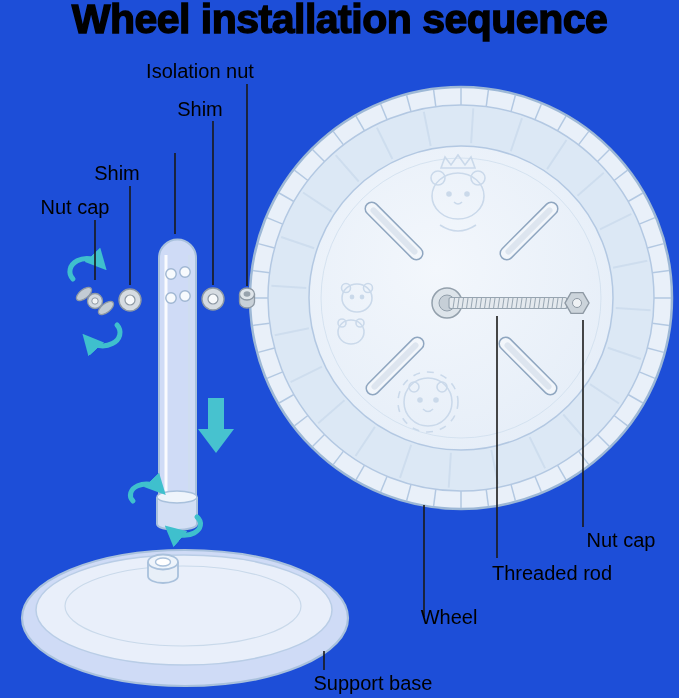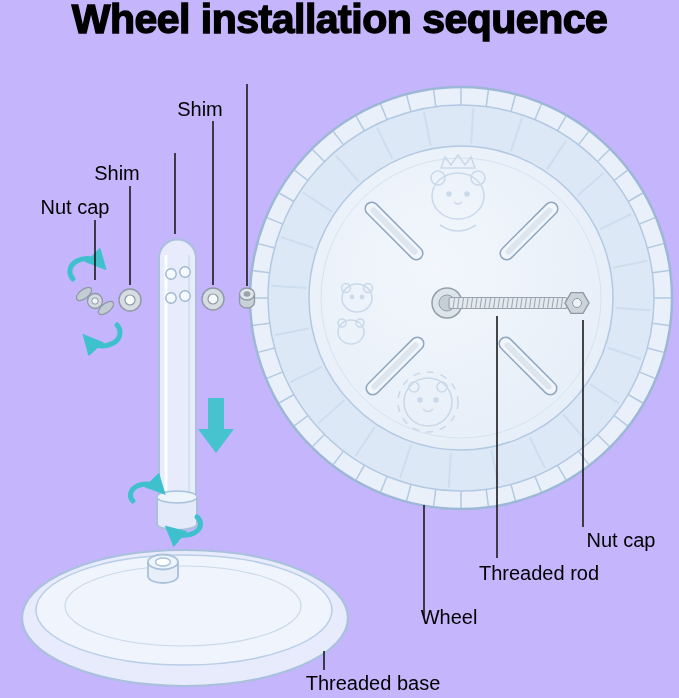--- a/index.html
+++ b/index.html
@@ -1,17 +1,17 @@
 <!DOCTYPE html>
 <html><head>
 <meta charset="utf-8">
 <style>
   html,body{margin:0;padding:0;background:#ffffff;}
   .canvas{
-    position:relative;width:679px;height:698px;background:#c4b5fd;overflow:hidden;
+    position:relative;width:679px;height:698px;background:#1d4ed8;overflow:hidden;
     font-family:"Liberation Sans",sans-serif;
     text-align:center;
   }
   .canvas svg{position:absolute;left:0;top:0;}
   .title{
     position:absolute;top:-4px;left:50%;transform:translateX(-50%);
     margin:0;font-size:41px;font-weight:bold;letter-spacing:-0.5px;color:#000;
     -webkit-text-stroke:1.4px #000;white-space:nowrap;
   }
   .label{
@@ -267,20 +267,21 @@
       <line x1="130" y1="186" x2="130" y2="285"></line>
       <line x1="95" y1="220" x2="95" y2="280"></line>
       <line x1="583" y1="320" x2="583" y2="527"></line>
       <line x1="497" y1="316" x2="497" y2="558"></line>
       <line x1="424" y1="505" x2="424" y2="617"></line>
       <line x1="324" y1="651" x2="324" y2="670"></line>
     </g>
   </svg>
 
   <h1 class="title">Wheel installation sequence</h1>
+  <div class="label" style="left:200px;top:60px">Isolation nut</div>
   <div class="label" style="left:200px;top:98px">Shim</div>
   <div class="label" style="left:117px;top:162px">Shim</div>
   <div class="label" style="left:75px;top:196px">Nut cap</div>
   <div class="label" style="left:621px;top:529px">Nut cap</div>
-  <div class="label" style="left:539px;top:562px">Threaded rod</div>
+  <div class="label" style="left:552px;top:562px">Threaded rod</div>
   <div class="label" style="left:449px;top:606px">Wheel</div>
-  <div class="label" style="left:373px;top:672px">Threaded base</div>
+  <div class="label" style="left:373px;top:672px">Support base</div>
 </div>
 
 </body></html>

